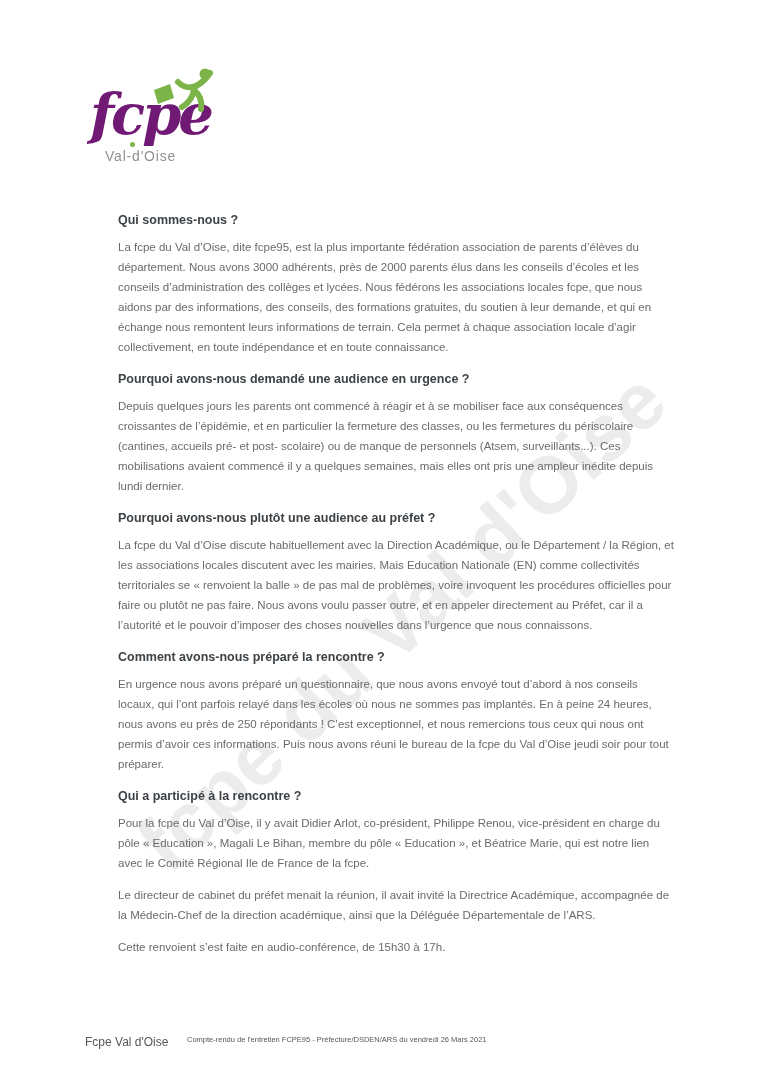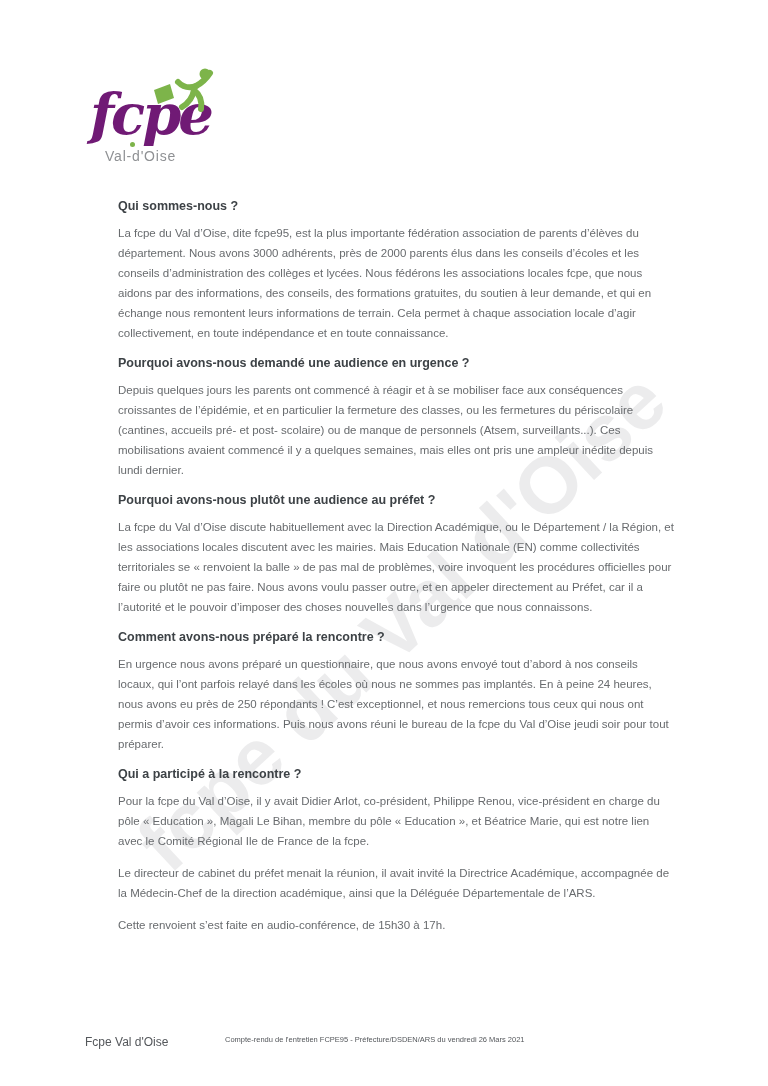--- a/index.html
+++ b/index.html
@@ -54,37 +54,37 @@
     left: 118px;
     top: 198px;
     width: 574px;
     z-index: 1;
   }
   .content h3 {
     font-size: 12.5px;
     font-weight: bold;
     color: #3d4246;
     line-height: 16px;
-    margin: 0 0 9px 0;
+    margin: 14px 0 9px 0;
   }
   .content p {
     font-size: 11.5px;
     color: #686b6e;
     line-height: 20px;
     margin: 0 16px 12px 0;
   }
 
   
   .footer-left {
     position: absolute; left: 85px; top: 1035px;
     font-size: 12px; color: #54575b; z-index: 1;
   }
   .footer-center {
     position: absolute; left: 187px; top: 1035px;
-    font-size: 7.5px; color: #54575b; z-index: 1; margin-left: 38px;
+    font-size: 7.5px; color: #54575b; z-index: 1;
   }
 </style>
 </head>
 <body>
 
 <div class="page">
 
   <div class="watermark">fcpe du Val d'Oise</div>
 
   <div class="logo">

